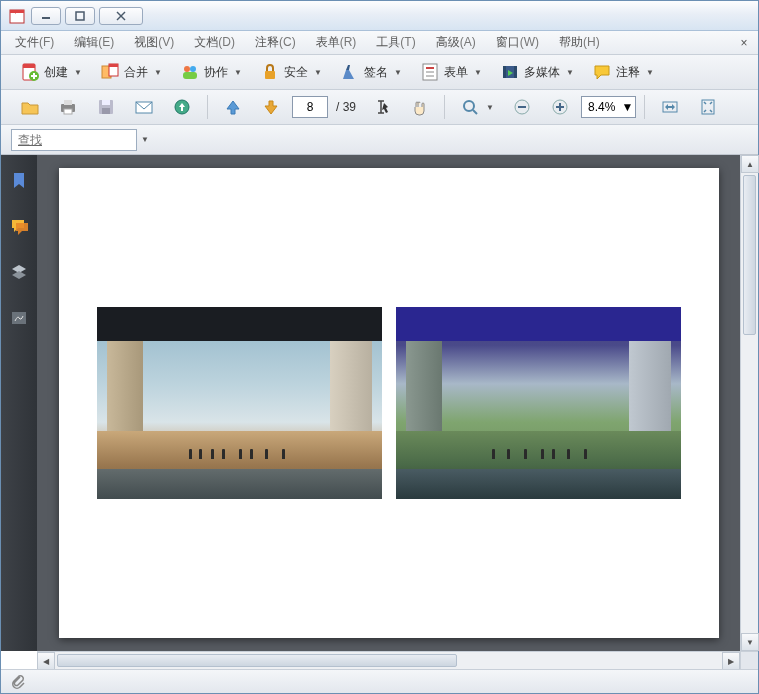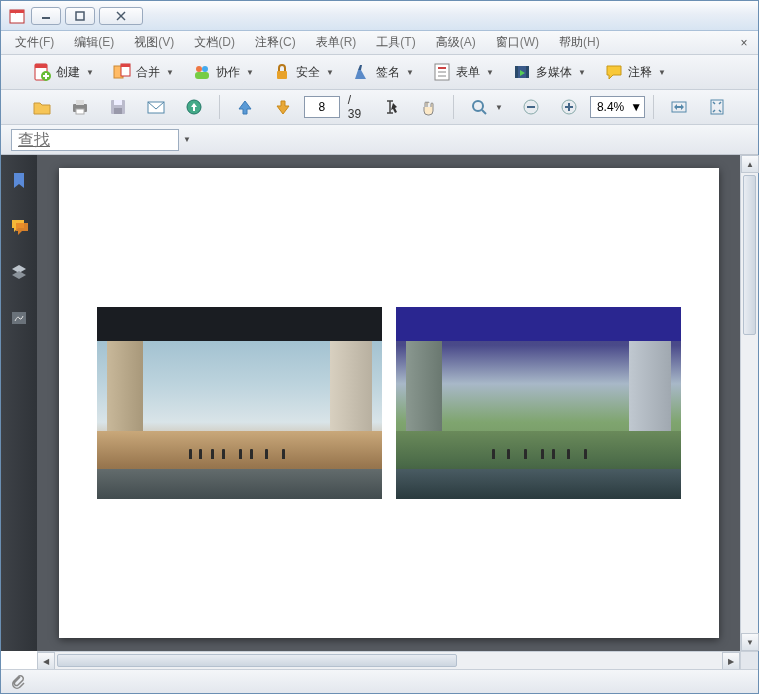--- a/index.html
+++ b/index.html
@@ -14,32 +14,32 @@
 .win-btn { width: 30px; height: 18px; border: 1px solid #9aaabf; border-radius: 3px; background: linear-gradient(#fdfdfe,#e7ecf3); display: flex; align-items: center; justify-content: center; color: #4a5a6b; font-size: 12px; font-family: Arial; }
 .win-btn.close { width: 44px; }
 
 
 .menubar { height: 24px; background: linear-gradient(#f8f9fb,#e9edf2); border-bottom: 1px solid #c8cfd8; display: flex; align-items: center; padding: 0 6px; gap: 4px; }
 .menu-item { padding: 2px 8px; color: #555; font-size: 12px; cursor: default; }
 .menu-item .hk { color: #777; }
 .menu-close { margin-left: auto; width: 16px; height: 16px; display: flex; align-items: center; justify-content: center; color: #555; }
 
 
-.toolbar { background: linear-gradient(#f4f6f9,#e3e7ed); border-bottom: 1px solid #c8cfd8; display: flex; align-items: center; padding: 3px 24px; gap: 4px; min-height: 34px; }
+.toolbar { background: linear-gradient(#f4f6f9,#e3e7ed); border-bottom: 1px solid #c8cfd8; display: flex; align-items: center; padding: 3px 12px; gap: 4px; min-height: 34px; }
 .tbtn { display: inline-flex; align-items: center; gap: 4px; padding: 3px 6px; border: 1px solid transparent; border-radius: 3px; color: #333; cursor: default; }
 .tbtn .ico { width: 20px; height: 20px; display: inline-flex; align-items: center; justify-content: center; }
 .tbtn .dd { width: 8px; color: #555; font-size: 8px; margin-left: 2px; }
 .sep { width: 1px; height: 24px; background: #c6cbd2; margin: 0 4px; }
 
 .page-input { width: 36px; height: 22px; border: 1px solid #8a99ad; background: #fff; text-align: center; font-size: 12px; }
 .page-total { color: #333; padding: 0 4px; }
 .zoom-box { height: 22px; border: 1px solid #8a99ad; background: #fff; display: inline-flex; align-items: center; padding: 0 2px 0 6px; gap: 6px; }
 
 .findbar { height: 30px; background: linear-gradient(#f4f6f9,#e3e7ed); border-bottom: 1px solid #c0c6cf; display: flex; align-items: center; padding: 3px 10px; gap: 4px; }
-.find-input { width: 168px; height: 22px; border: 1px solid #9dadc0; background: #fff; padding: 0 6px; color: #666; font-size: 16px; text-decoration: underline; }
+.find-input { width: 126px; height: 22px; border: 1px solid #9dadc0; background: #fff; padding: 0 6px; color: #666; font-size: 12px; text-decoration: underline; }
 
 
 .content-row { flex: 1; display: flex; min-height: 0; }
 .nav-pane { width: 36px; background: linear-gradient(90deg,#3e4248,#2f3338); display: flex; flex-direction: column; align-items: center; padding-top: 14px; gap: 24px; }
 .nav-pane .nav-ico { width: 22px; height: 22px; display: flex; align-items: center; justify-content: center; color: #b8bec6; }
 
 .doc-area { flex: 1; display: flex; background: #565a60; position: relative; }
 .doc-scroll { flex: 1; overflow: hidden; display: flex; align-items: center; justify-content: center; padding: 10px 0; }
 .page { background: #fff; box-shadow: 0 2px 8px rgba(0,0,0,0.5); width: 660px; height: 470px; display: flex; align-items: center; justify-content: center; gap: 14px; }
 .render { width: 285px; height: 192px; position: relative; overflow: hidden; }

